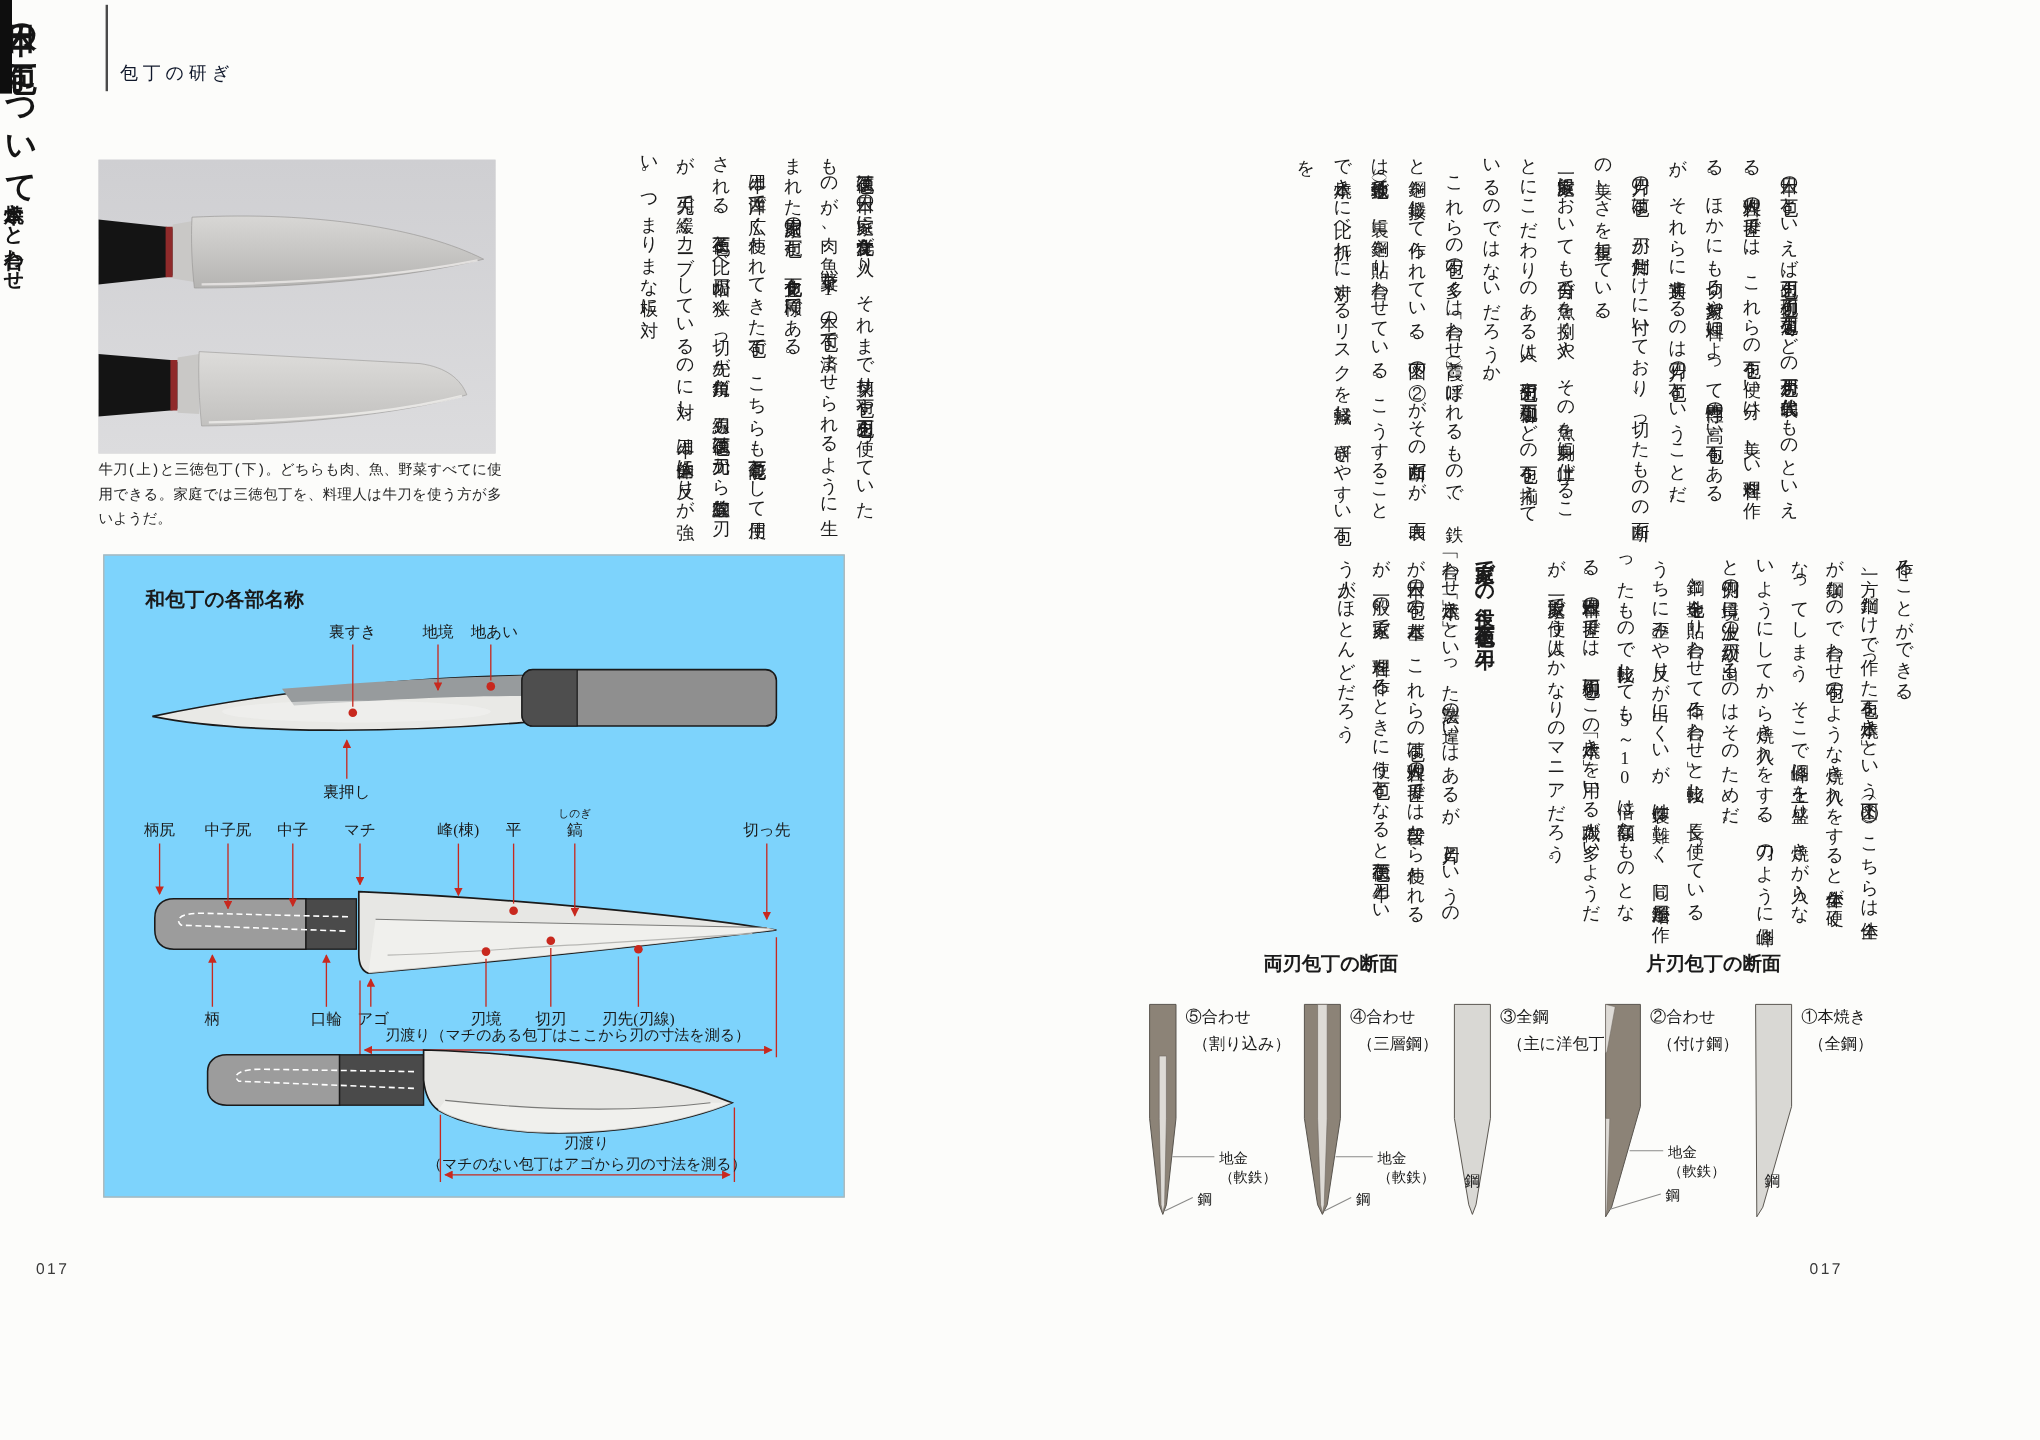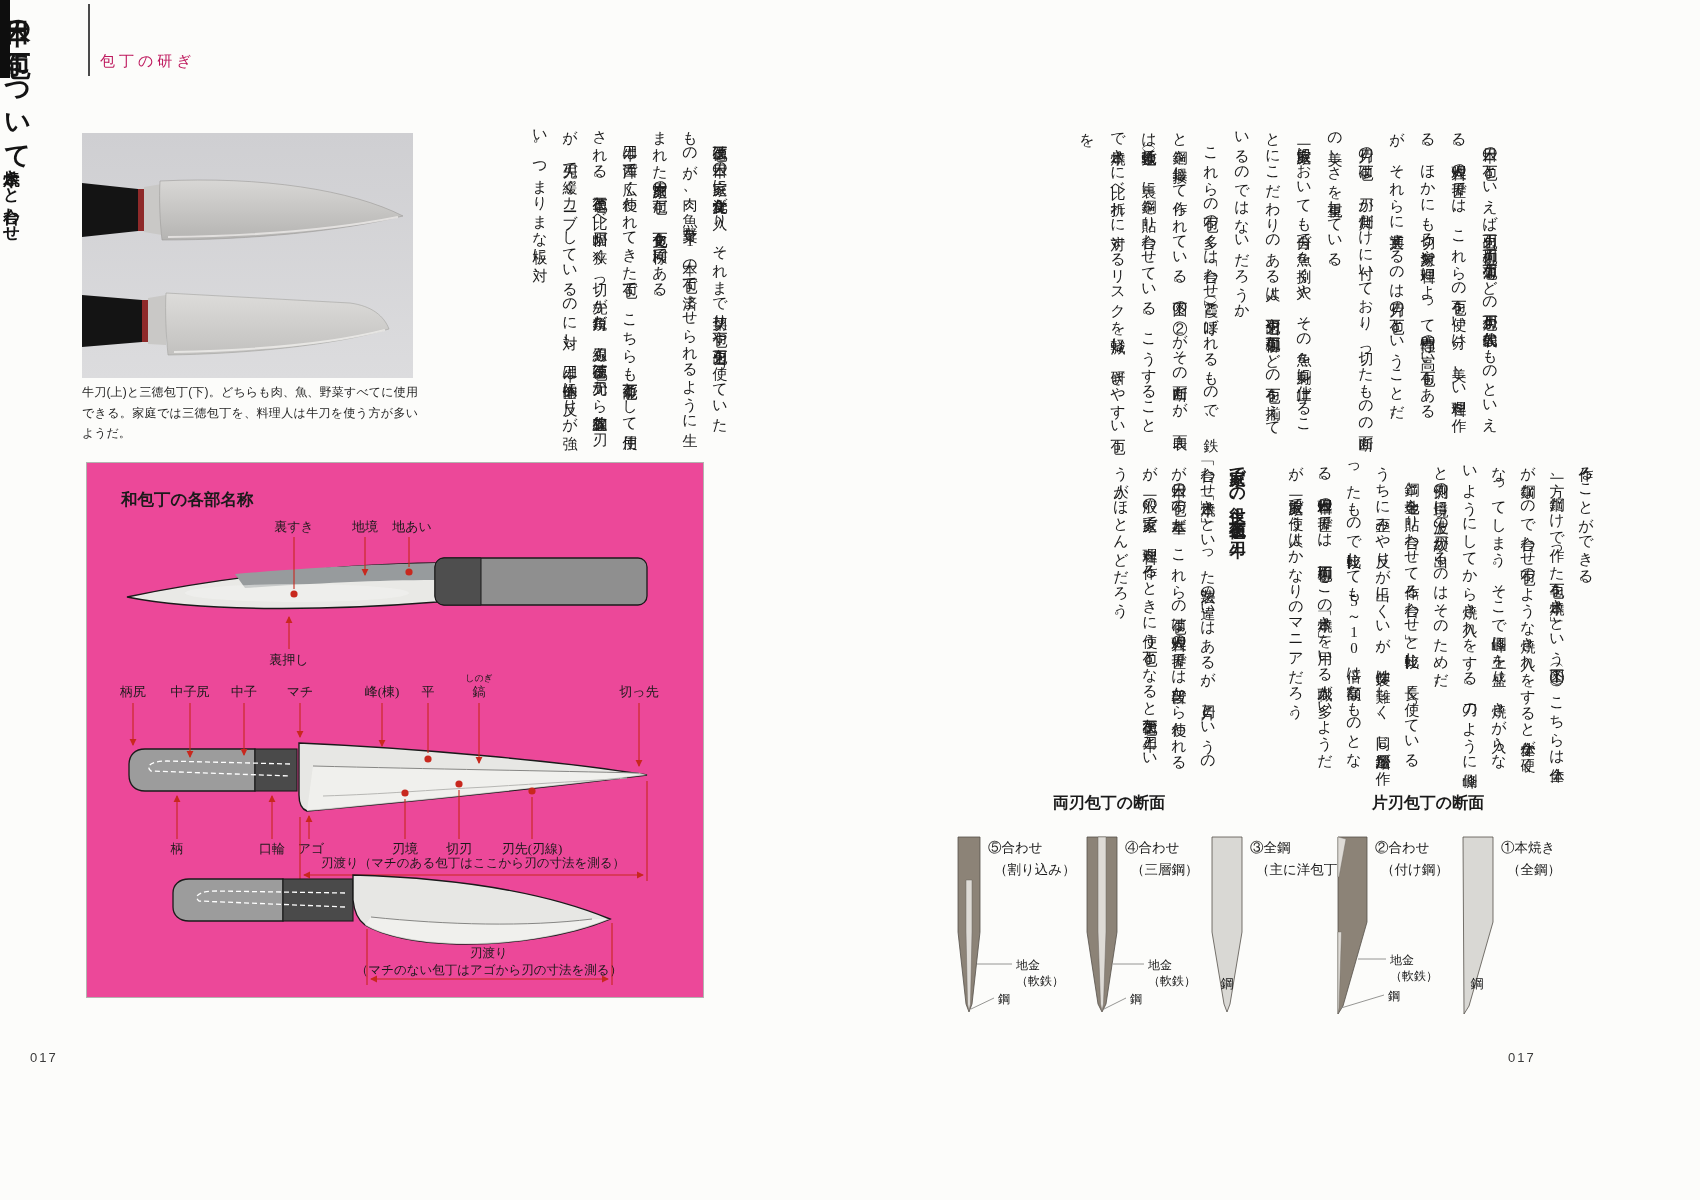--- a/index.html
+++ b/index.html
@@ -17,29 +17,29 @@
     line-height:30px;
     letter-spacing:0;
     color:#1b1b1b;
     text-align:left;
   }
   .vtext .vp{display:inline;}
   .vhead{font-weight:bold;font-size:16.5px;}
   
   .edge-tab{left:0;top:0;width:10px;height:78px;background:#0e0e0e;}
   .rh-rule{left:88px;top:4px;width:2px;height:72px;background:#4a4a4a;}
-  .rh-text{left:100px;top:52px;font-size:15px;letter-spacing:4px;color:#be185d;}
+  .rh-text{left:100px;top:52px;font-size:15px;letter-spacing:4px;color:#0f172a;}
   
   .photo{left:82px;top:133px;width:331px;height:245px;background:#d4d4d6;}
   .caption{
     left:82px;top:382px;width:336px;font-size:12px;line-height:1.72;color:#262626;
-    font-family:Liberation Sans, sans-serif;text-align:justify;
-  }
-  
-  .diagram{left:86px;top:462px;width:616px;height:534px;border:1px solid #b3b3b0;background:#ec4899;}
+    font-family:Liberation Mono, monospace;text-align:justify;
+  }
+  
+  .diagram{left:86px;top:462px;width:616px;height:534px;border:1px solid #b3b3b0;background:#7dd3fc;}
   
   .main-title{
     left:1546px;top:120px;
     writing-mode:vertical-rl;text-orientation:upright;
     font-size:26px;font-weight:bold;letter-spacing:1px;color:#141414;
   }
   .sec-head1{
     left:1514px;top:124px;
     writing-mode:vertical-rl;text-orientation:upright;
     font-size:16.5px;font-weight:bold;color:#141414;

